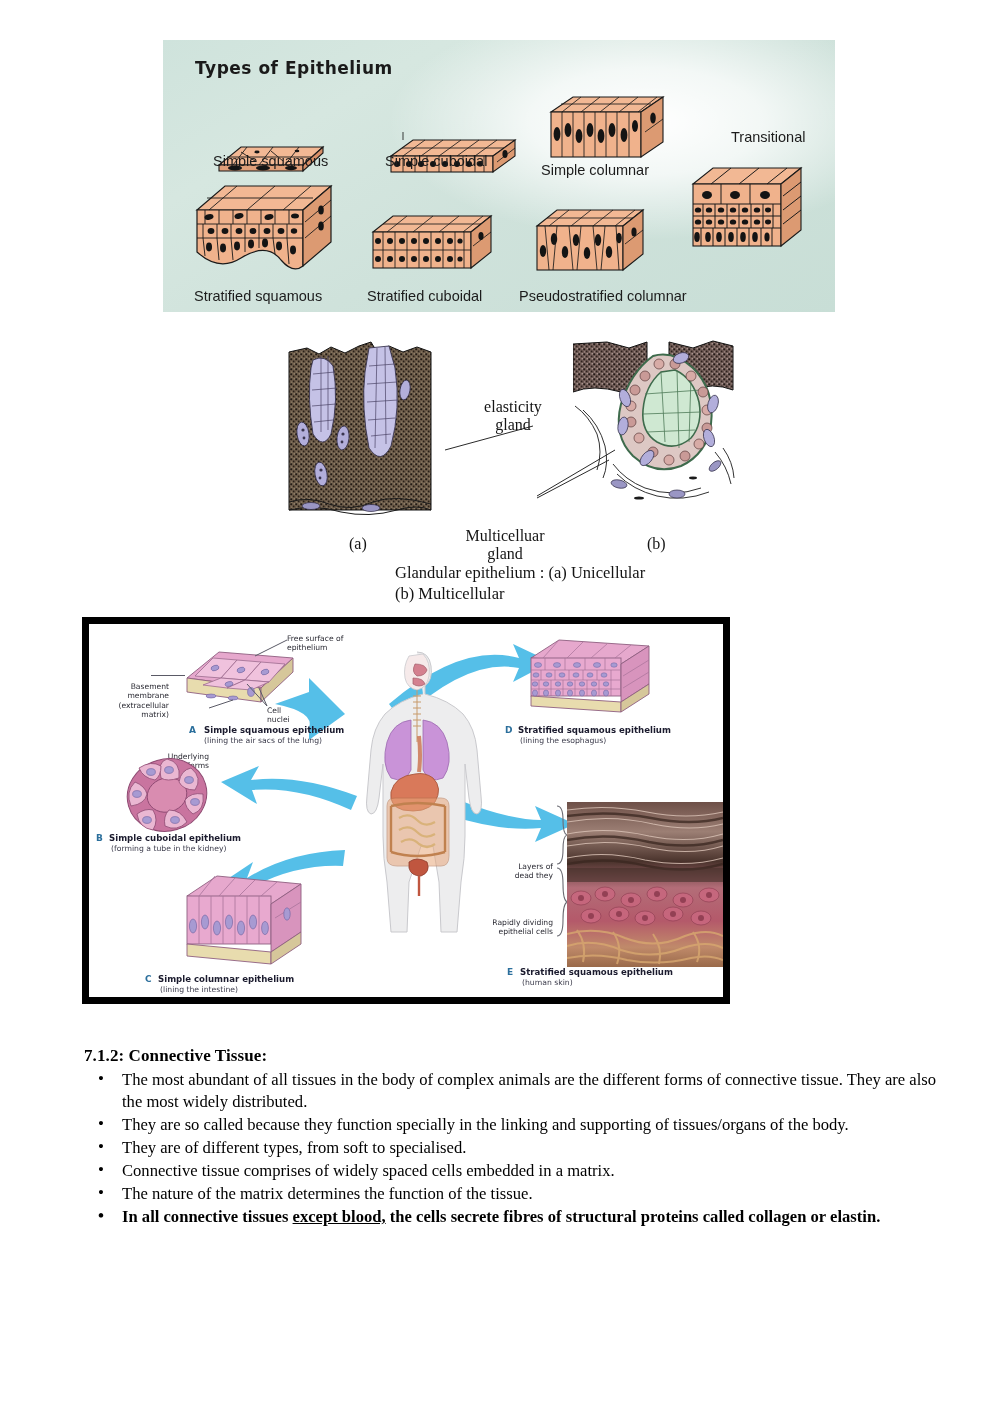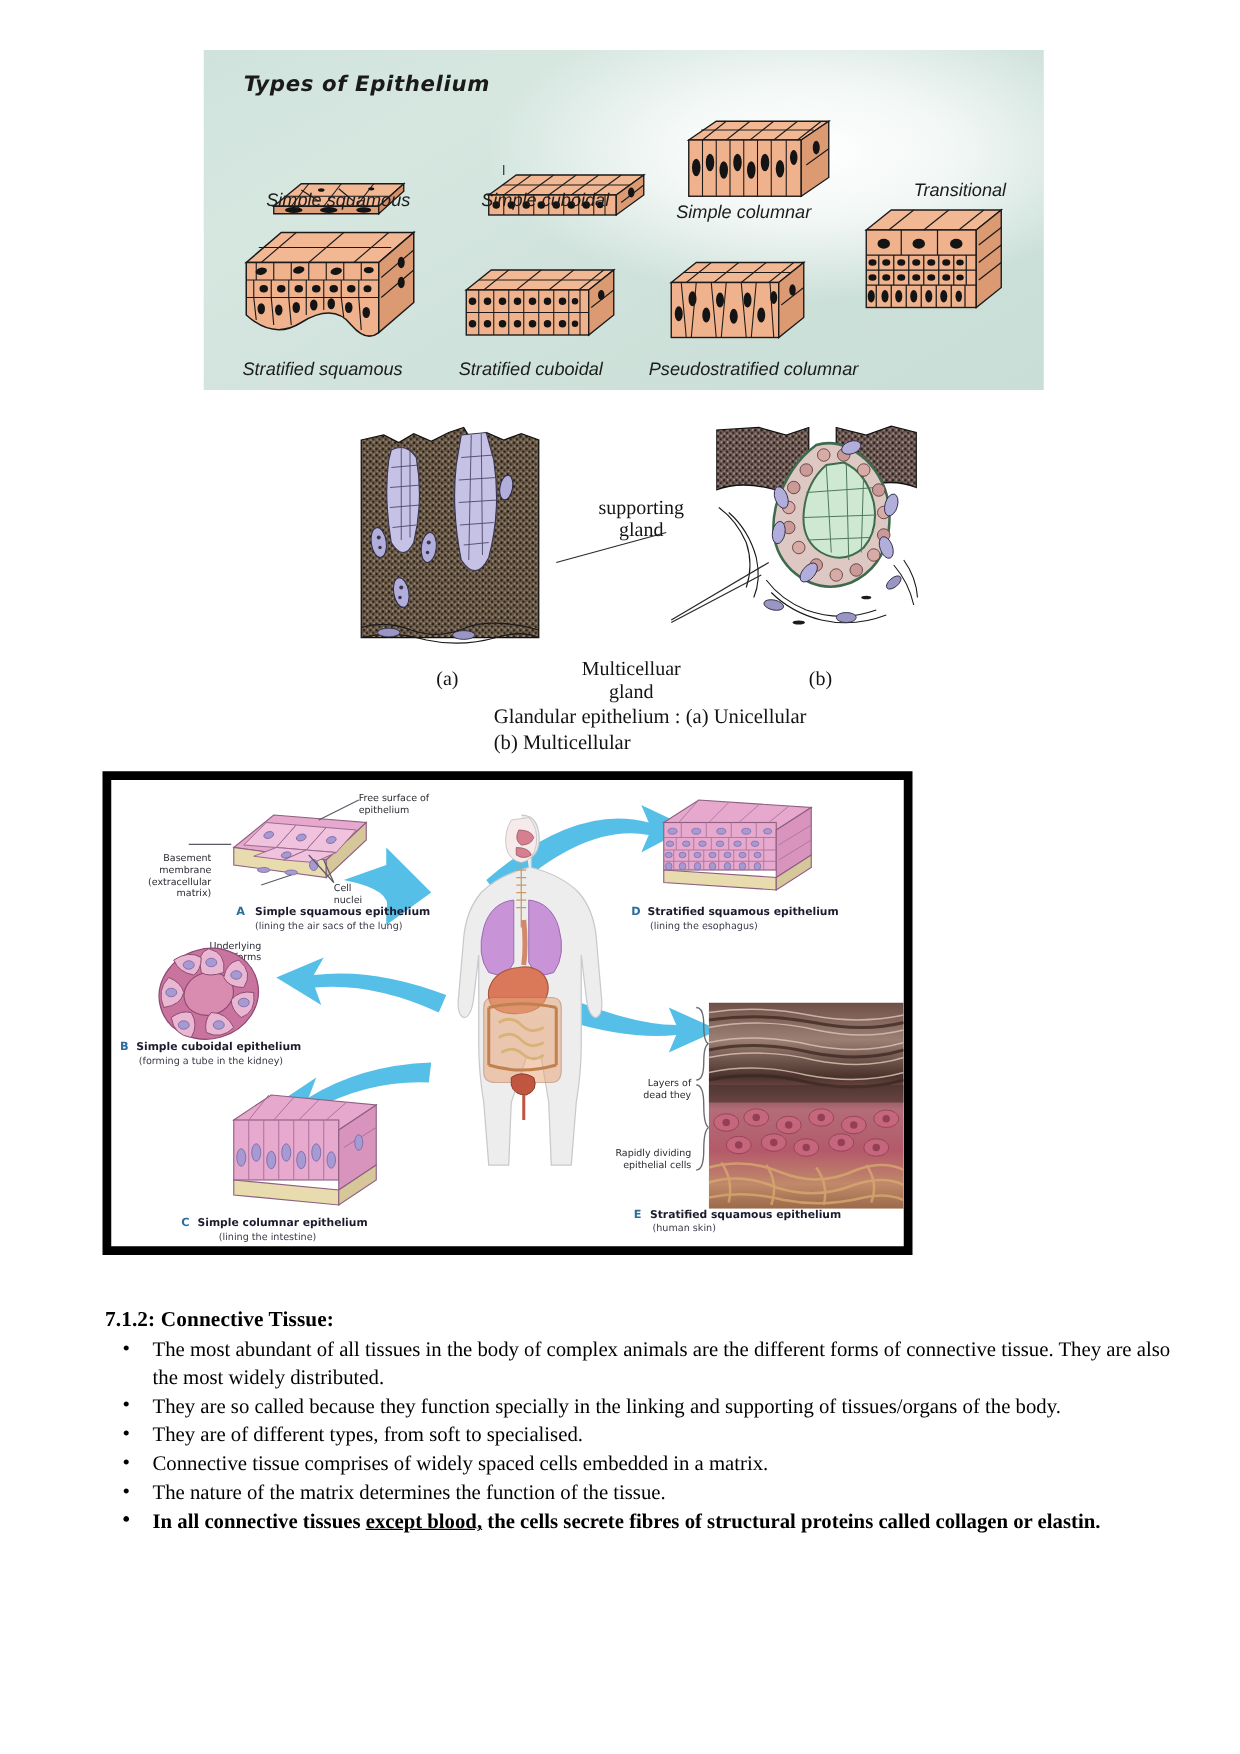--- a/index.html
+++ b/index.html
@@ -14,21 +14,20 @@
   }
 
   
   #fig-epithelium-types {
     position: absolute;
     left: 163px; top: 40px;
     width: 672px; height: 272px;
     background:
       radial-gradient(ellipse 62% 70% at 72% 30%, #ffffff 0%, rgba(255,255,255,0.75) 28%, rgba(255,255,255,0) 62%),
       linear-gradient(150deg, #cfe3dc 0%, #d6e7e0 25%, #cfe2db 55%, #c8ded6 100%);
-    font-style: italic;
   }
   #fig-epithelium-types .fig-title {
     position:absolute; left:32px; top:18px;
     font-family: "DejaVu Sans", sans-serif;
     font-weight: 700; font-size: 17px; letter-spacing:0.5px;
     color:#1a1a1a;
   }
   .ep-label {
     position:absolute;
     font-family: "Liberation Sans", sans-serif;
@@ -229,21 +228,21 @@
         <ellipse cx="56" cy="44" rx="3.4" ry="7"></ellipse>
         <ellipse cx="67" cy="38" rx="3.4" ry="7"></ellipse>
         <ellipse cx="79" cy="43" rx="3.4" ry="7"></ellipse>
         <ellipse cx="90" cy="34" rx="3" ry="6"></ellipse>
         <ellipse cx="108" cy="26" rx="2.8" ry="5.5"></ellipse>
       </g>
     </svg>
   </div>
   <span class="ep-label" style="left:378px; top:122px;">Simple columnar</span>
 
-  <span class="ep-label" style="left:568px; top:105px;">Transitional</span>
+  <span class="ep-label" style="left:568px; top:89px;">Transitional</span>
   <div class="ep-tissue" style="left:524px; top:122px;">
     <svg width="120" height="96" viewBox="0 0 120 96">
       <g stroke="#1a1a1a" stroke-width="1.1" fill="#f2b894">
         <path d="M6 22 L26 6 L114 6 L94 22 Z"></path>
         <rect x="6" y="22" width="88" height="62" fill="#f0b28c"></rect>
         <path d="M94 22 L114 6 L114 68 L94 84 Z" fill="#dc9a72"></path>
       </g>
       <g stroke="#1a1a1a" stroke-width="1" fill="none">
         <path d="M34 22 L34 42"></path>
           <path d="M63 22 L63 42"></path>
@@ -599,21 +598,21 @@
     </svg>
   </div>
 
   <svg style="position:absolute; left:0; top:0;" width="450" height="230">
     <line x1="248" y1="96" x2="160" y2="120" stroke="#2a2a2a" stroke-width="1"></line>
     <line x1="252" y1="166" x2="330" y2="120" stroke="#2a2a2a" stroke-width="1"></line>
     <line x1="252" y1="168" x2="324" y2="130" stroke="#2a2a2a" stroke-width="1"></line>
   </svg>
 
   <div class="gl-text" style="left:168px; top:68px; width:120px;">
-    <div>supporting</div>
+    <div>elasticity</div>
     <div>gland</div>
   </div>
 
   <div class="gl-text" style="left:150px; top:162px; width:140px;margin-top:35px;">
     <div>Multicelluar</div>
     <div>gland</div>
   </div>
 
   <span class="gl-sub" style="left:64px; top:205px;">(a)</span>
   <span class="gl-sub" style="left:362px; top:205px;">(b)</span>
@@ -763,21 +762,21 @@
           <ellipse cx="48" cy="50" rx="3.6" ry="7"></ellipse>
           <ellipse cx="60" cy="56" rx="3.6" ry="7"></ellipse>
           <ellipse cx="72" cy="50" rx="3.6" ry="7"></ellipse>
           <ellipse cx="84" cy="56" rx="3.4" ry="6.6"></ellipse>
           <ellipse cx="106" cy="42" rx="3.2" ry="6.2"></ellipse>
         </g>
       </svg>
     </div>
     <span class="bo-letter" style="left:56px; top:350px;">C</span>
     <span class="bo-bold" style="left:69px; top:350px;">Simple columnar epithelium</span>
-    <span class="bo-sub" style="left:86px; top:361px;">(lining the intestine)</span>
+    <span class="bo-sub" style="left:71px; top:361px;">(lining the intestine)</span>
 
     <div class="bo-art" style="left:248px; top:22px;">
       <svg width="160" height="290" viewBox="0 0 160 290">
 
         <g fill="#ededee" stroke="#c9c9cd" stroke-width="1">
           <path d="M80 6 Q92 6 94 20 Q96 34 88 40 L88 48 Q112 54 126 68 Q138 82 140 104 L144 150 Q146 166 140 168 Q134 168 132 152 L128 118 L128 190 Q128 212 124 236 L120 286 L104 286 L102 236 L96 200 L84 200 L72 236 L70 286 L54 286 L50 236 Q46 212 46 190 L46 118 L42 152 Q40 168 34 168 Q28 166 30 150 L34 104 Q36 82 48 68 Q62 54 86 48"></path>
         </g>
 
         <g fill="#f6eaea" stroke="#c9c9cd" stroke-width="0.8">
           <path d="M72 10 Q66 20 68 32 Q70 42 80 44 Q90 42 92 30 Q94 16 86 8 Z"></path>

